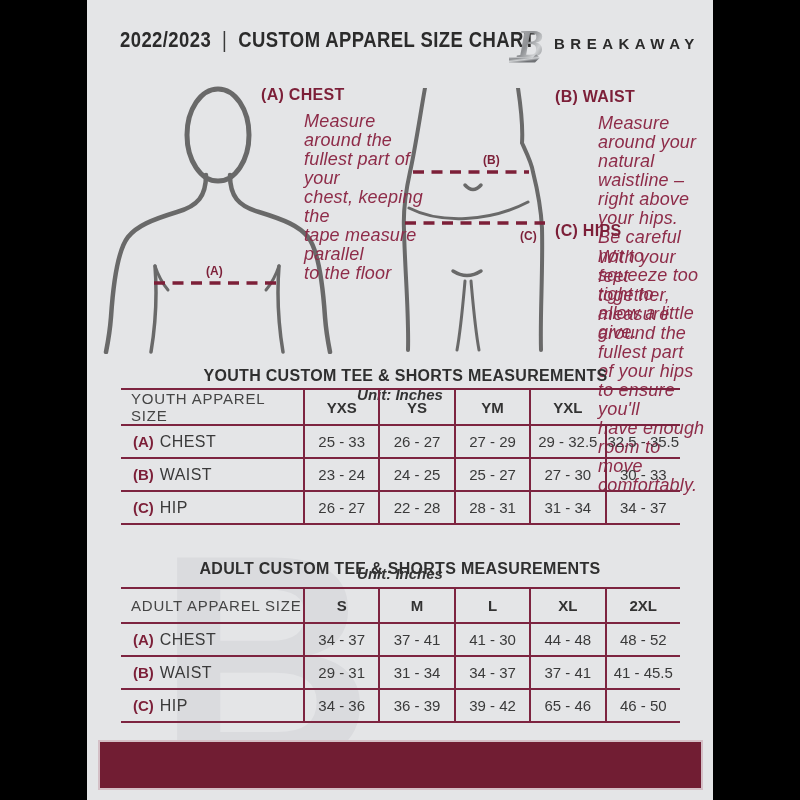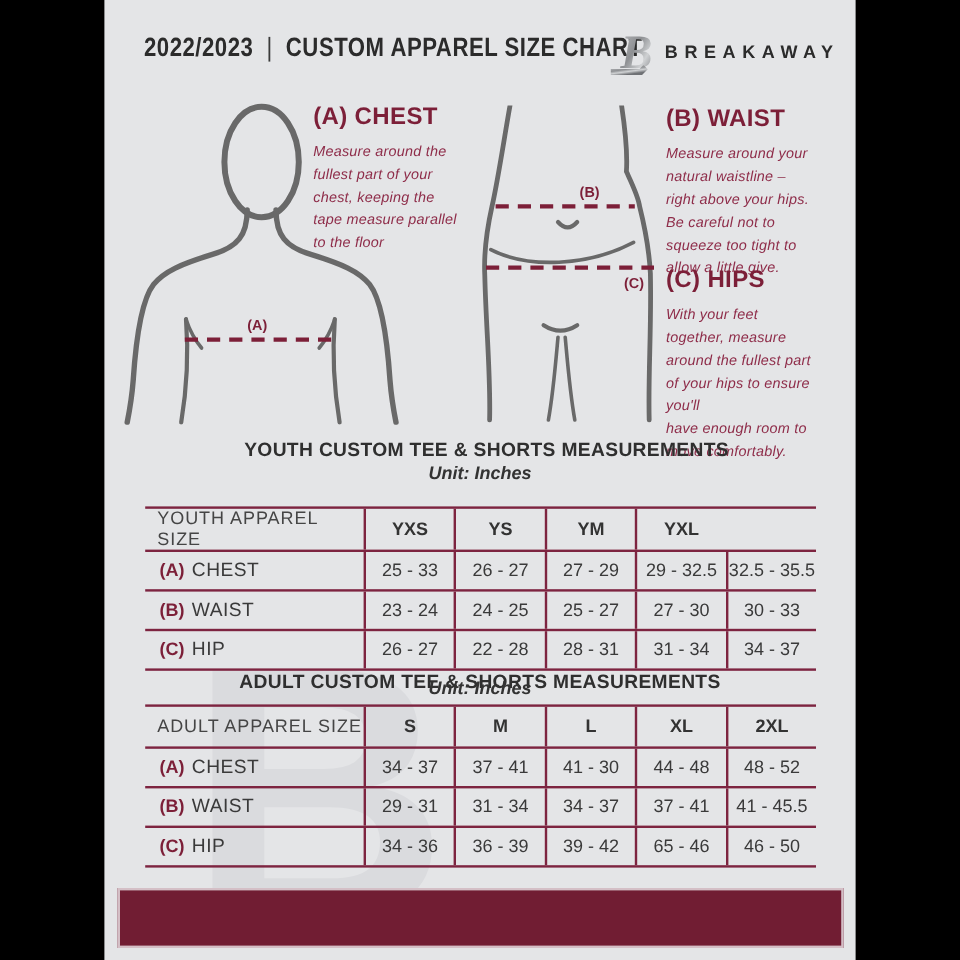--- a/index.html
+++ b/index.html
@@ -47,46 +47,46 @@
   .fig-lower{left:308px; top:88px; width:162px; height:264px;}
   .marker{
     position:absolute; font-size:12px; font-weight:bold; color:var(--head-maroon);
     z-index:2;
   }
   .marker-a{left:119px; top:264px;}
   .marker-b{left:396px; top:153px;}
   .marker-c{left:433px; top:229px;}
   .guide{position:absolute; z-index:2;}
   .guide h3{
-    font-size:20px; font-weight:bold; color:var(--head-maroon); letter-spacing:.3px;
+    font-size:16px; font-weight:bold; color:var(--head-maroon); letter-spacing:.3px;
   }
   .guide p{
-    margin-top:8px; font-size:12px; line-height:19px; font-style:italic;
-    color:var(--desc-maroon); white-space:pre-line; letter-spacing:.2px;
+    margin-top:8px; font-size:18px; line-height:19px; font-style:italic;
+    color:var(--desc-maroon); white-space:pre-line; letter-spacing:.2px;margin-left:43px;
   }
   .guide-chest{left:174px; top:86px; width:170px;}
   .guide-waist{left:468px; top:88px; width:145px;}
   .guide-hips{left:468px; top:222px; width:150px;}
   
   .sec-title{
     position:absolute; left:0; right:0; text-align:center;
     font-size:16px; font-weight:bold; color:#2f2f2f; letter-spacing:.3px; z-index:2;
   }
   .sec-unit{
     position:absolute; left:0; right:0; text-align:center;
     font-size:15px; font-style:italic; font-weight:bold; color:#333; z-index:2;
   }
   .youth-title{top:367px;padding-left:11px;} .youth-unit{top:386px;}
   .adult-title{top:546px;margin-top:14px;} .adult-unit{top:565px;}
   
   .size-table{
     position:absolute; left:34px; width:559px;
     border-top:2px solid var(--line); z-index:2;
   }
-  .youth-table{top:422px;}
+  .youth-table{top:388px;}
   .adult-table{top:587px;}
   .t-row{display:flex; border-bottom:2px solid var(--line);}
   .cell{
     flex:0 0 75.4px; min-height:31px;
     border-left:2px solid var(--line);
     display:flex; align-items:center; justify-content:center;
     font-size:15px; color:#3a3a3a;
   }
   .t-head .cell{min-height:33px; font-weight:bold; color:#333;}
   .cell.first{

